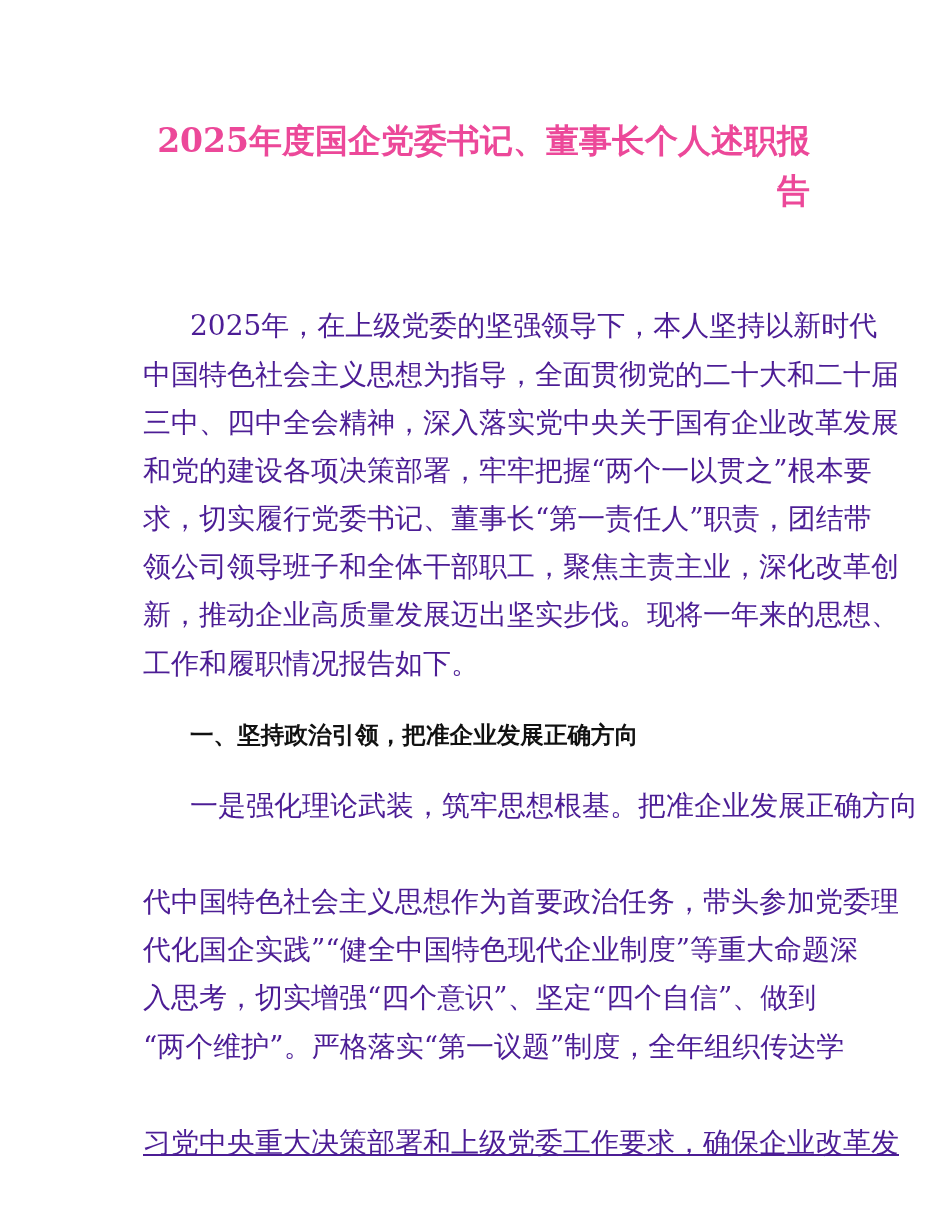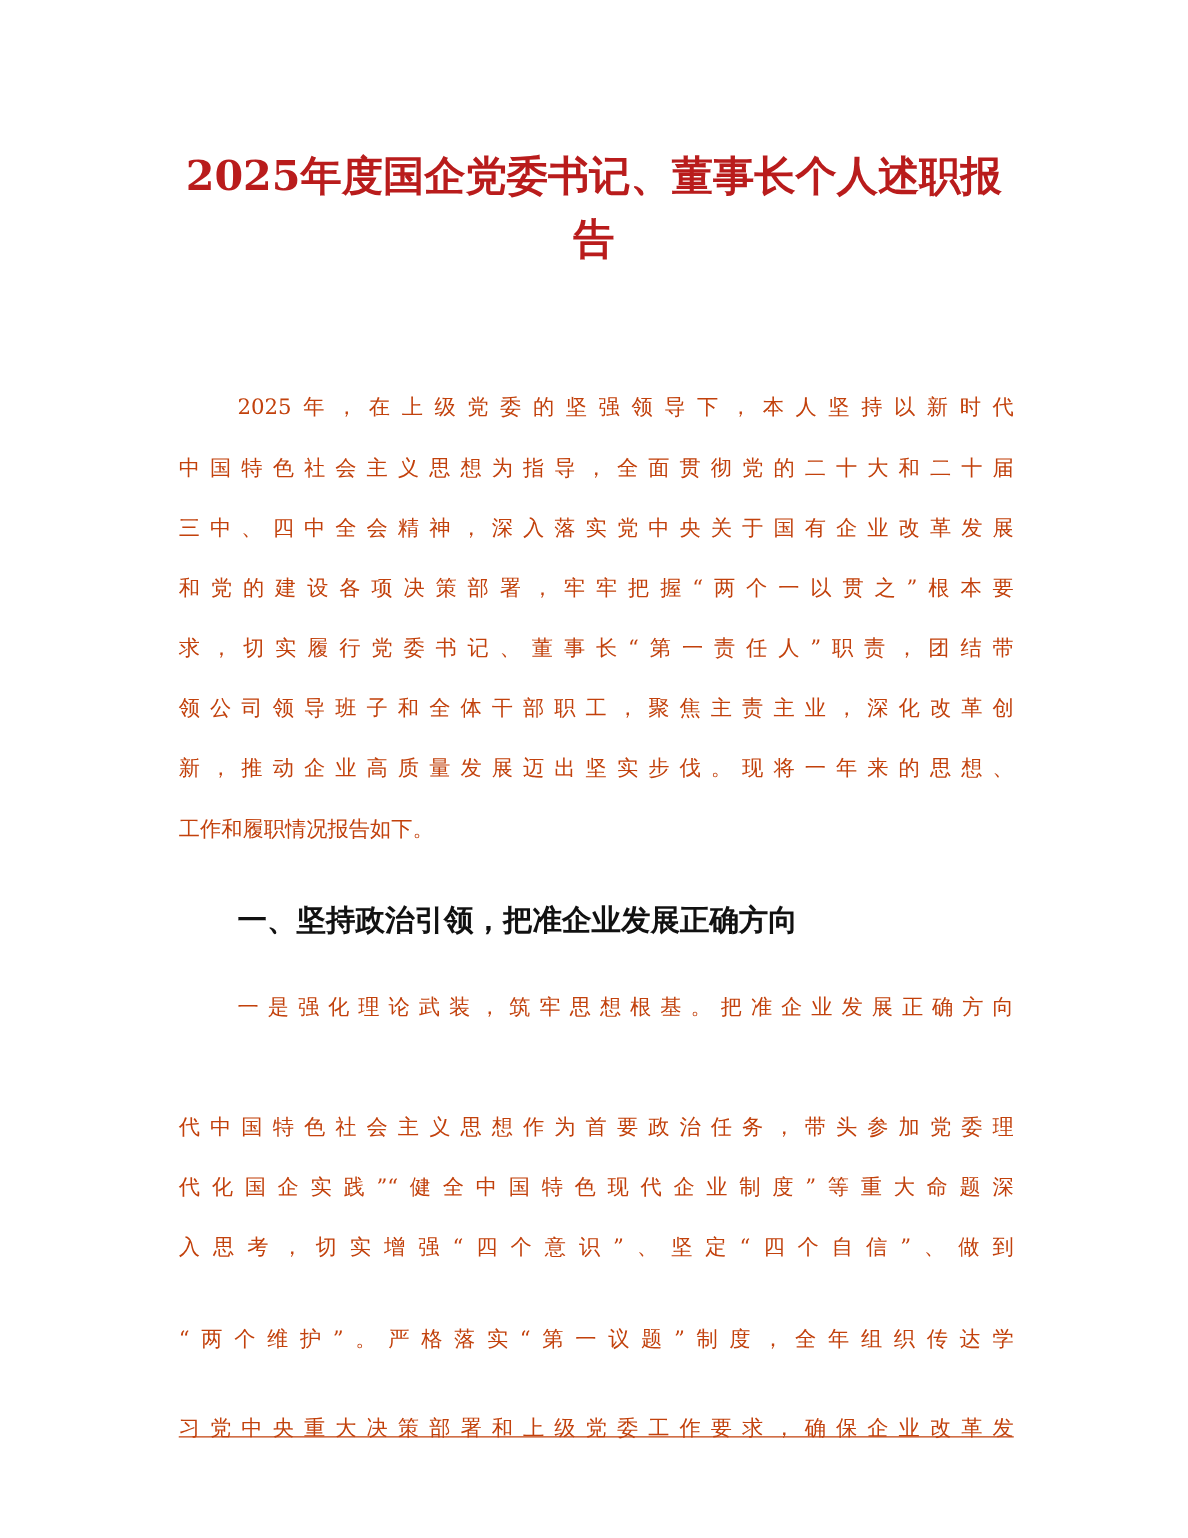--- a/index.html
+++ b/index.html
@@ -19,49 +19,49 @@
       left: 0;
       top: 0;
       width: 950px;
       height: 1230px;
       background: #ffffff;
     }
     .title {
       position: absolute;
       left: 140px;
       width: 670px;
-      text-align: center;
+      text-align: right;
       font-family: "DejaVu Serif", "Liberation Serif", serif;
       font-weight: bold;
       font-size: 33px;
       line-height: 50px;
       top: 116px;
       letter-spacing: 0px;
-      color: #b91c1c;
+      color: #ec4899;
     }
     .title .line { display: block; white-space: nowrap; }
     .body-line {
       position: absolute;
       left: 143px;
       width: 668px;
       font-family: "DejaVu Serif", "Liberation Serif", serif;
-      font-size: 17px;
+      font-size: 28px;
       height: 32px;
       line-height: 32px;
       white-space: nowrap;
       text-align: justify;
       text-align-last: justify;
-      color: #c2410c;
+      color: #4c1d95;
     }
     .body-line.last { text-align-last: left; }
     .body-line.indent { left: 190px; width: 621px; }
     .heading-line {
       position: absolute;
       left: 190px;
-      font-family: Liberation Serif, serif;
+      font-family: Liberation Mono, monospace;
       font-weight: bold;
       font-size: 23.6px;
       line-height: 32px;
       white-space: nowrap;
       color: #111111;
     }
     .bold-lead {
       font-family: "DejaVu Sans", "Liberation Sans", sans-serif;
       font-weight: normal;
     }
@@ -84,16 +84,16 @@
   <div class="body-line" style="top:551px;">领公司领导班子和全体干部职工，聚焦主责主业，深化改革创</div>
   <div class="body-line" style="top:599px;">新，推动企业高质量发展迈出坚实步伐。现将一年来的思想、</div>
   <div class="body-line last" style="top:648px;">工作和履职情况报告如下。</div>
 
   <div class="heading-line" style="top:721px;">一、坚持政治引领，把准企业发展正确方向</div>
 
   <div class="body-line indent" style="top:790px;"><span class="bold-lead">一是强化理论武装，筑牢思想根基。</span><span>把准企业发展正确方向</span></div>
   <div class="body-line" style="top:838px;margin-top:48px;">代中国特色社会主义思想作为首要政治任务，带头参加党委理</div>
   <div class="body-line" style="top:934px;">代化国企实践”“健全中国特色现代企业制度”等重大命题深</div>
   <div class="body-line" style="top:982px;">入思考，切实增强“四个意识”、坚定“四个自信”、做到</div>
-  <div class="body-line" style="top:1031px;margin-top:25px;">“两个维护”。严格落实“第一议题”制度，全年组织传达学</div>
+  <div class="body-line" style="top:1031px;">“两个维护”。严格落实“第一议题”制度，全年组织传达学</div>
   <div class="body-line" style="top:1127px;text-decoration:underline;">习党中央重大决策部署和上级党委工作要求，确保企业改革发</div>
 
 </div>
 
 </body></html>

